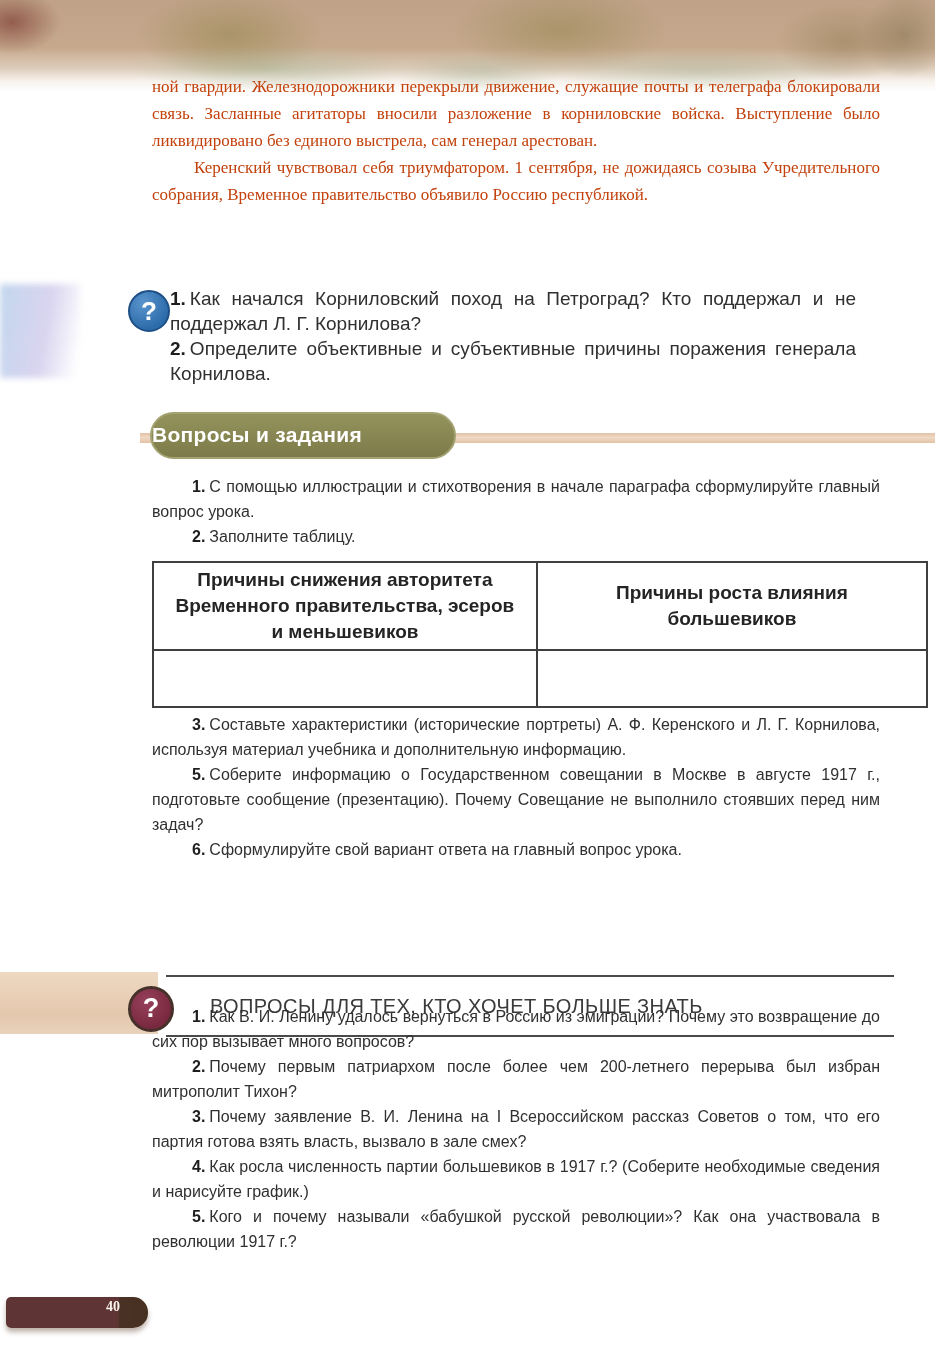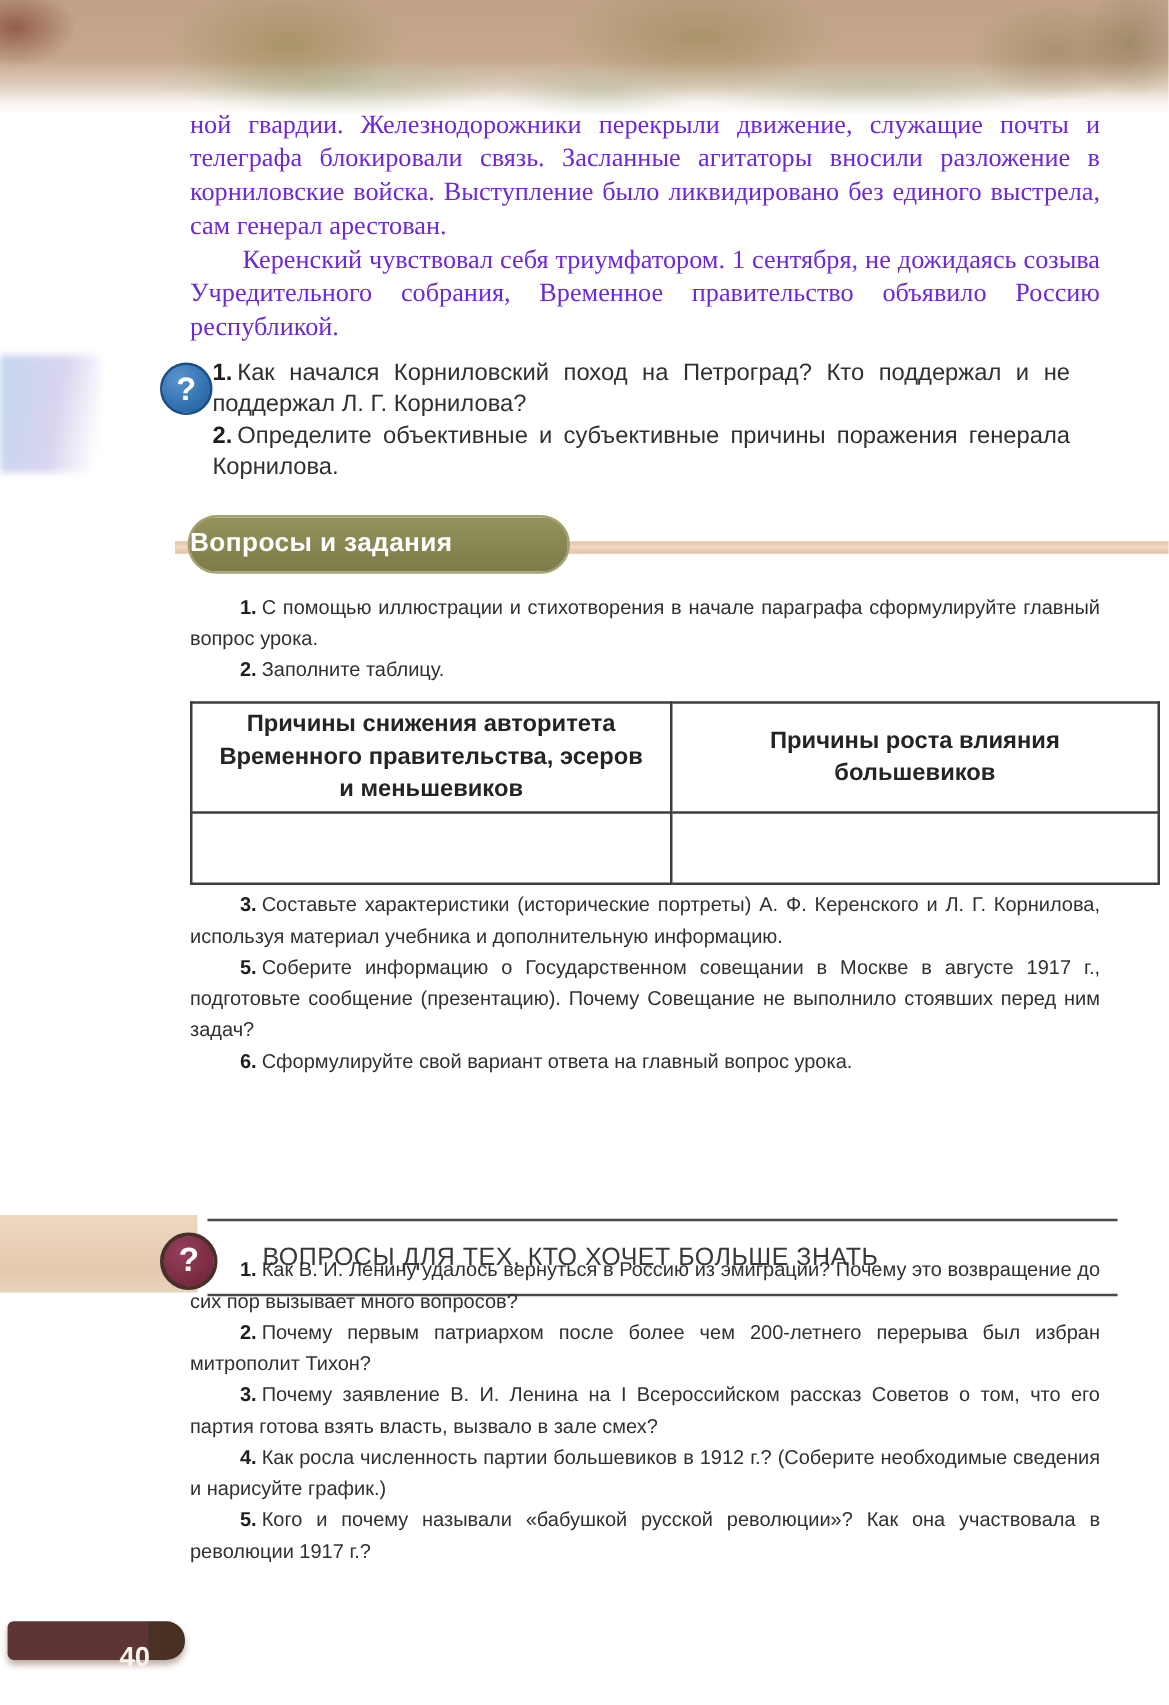--- a/index.html
+++ b/index.html
@@ -26,23 +26,23 @@
     position:absolute;left:0;top:284px;width:80px;height:94px;
     background:linear-gradient(100deg,#c2d7ee 0%,#d9d4ef 55%,rgba(255,255,255,0) 95%);
     filter:blur(3px);
   }
   .tan-strip{
     position:absolute;left:0;top:972px;width:158px;height:62px;
     background:linear-gradient(180deg,#eed8c2 0%,#e4c8ad 70%,#e9d2bc 100%);
   }
   
   .bodytext{
-    position:absolute;left:152px;top:86px;width:728px;
-    font-family:"Liberation Serif",serif;font-size:21px;line-height:27px;
-    color:#6d28d9;text-align:justify;
+    position:absolute;left:152px;top:73px;width:728px;
+    font-family:"Liberation Serif",serif;font-size:17px;line-height:27px;
+    color:#c2410c;text-align:justify;
   }
   .bodytext p{margin:0;}
   .bodytext p.indent{text-indent:42px;}
   
   .qblock{position:absolute;left:128px;top:286px;width:752px;}
   .qicon{
     position:absolute;left:0;top:4px;width:42px;height:42px;border-radius:50%;
     background:radial-gradient(circle at 35% 30%, #5a94cc, #2d6cab 70%);
     border:2px solid #1d4f86;box-sizing:border-box;
     color:#ffffff;font-weight:bold;font-size:26px;line-height:38px;text-align:center;
@@ -103,21 +103,21 @@
     color:#ffffff;font-weight:bold;font-size:27px;line-height:38px;text-align:center;
   }
   
   .pagebar{
     position:absolute;left:6px;top:1297px;width:142px;height:31px;
     background:linear-gradient(90deg,#5e3534 0%,#5e3534 79%,#4a3125 80%,#46301f 100%);
     border-radius:5px 15px 15px 5px;
     box-shadow:0 4px 5px rgba(90,60,40,.4);
   }
   .pagenum{
-    position:absolute;right:28px;top:16px;color:#f7f3ea;font-weight:bold;font-size:22px;
+    position:absolute;right:28px;top:2px;color:#f7f3ea;font-weight:bold;font-size:14px;font-family:Liberation Serif, serif;
   }
 </style>
 </head>
 <body>
 
 <div class="top-band"></div>
 <div class="blue-patch"></div>
 <div class="tan-strip"></div>
 
 <div class="bodytext">
@@ -164,19 +164,19 @@
 
 <div class="more-head">
   <div class="more-title">ВОПРОСЫ ДЛЯ ТЕХ, КТО ХОЧЕТ БОЛЬШЕ ЗНАТЬ</div>
 </div>
 <div class="more-icon">?</div>
 
 <div class="tasklist questions">
   <p><b class="num">1.</b><span>Как В. И. Ленину удалось вернуться в Россию из эмиграции? Почему это возвращение до сих пор вызывает много вопросов?</span></p>
   <p><b class="num">2.</b><span>Почему первым патриархом после более чем 200-летнего перерыва был избран митрополит Тихон?</span></p>
   <p><b class="num">3.</b><span>Почему заявление В. И. Ленина на I Всероссийском рассказ Советов о том, что его партия готова взять власть, вызвало в зале смех?</span></p>
-  <p><b class="num">4.</b><span>Как росла численность партии большевиков в 1912 г.? (Соберите необходимые сведения и нарисуйте график.)</span></p>
+  <p><b class="num">4.</b><span>Как росла численность партии большевиков в 1917 г.? (Соберите необходимые сведения и нарисуйте график.)</span></p>
   <p><b class="num">5.</b><span>Кого и почему называли «бабушкой русской революции»? Как она участвовала в революции 1917 г.?</span></p>
 </div>
 
 <div class="pagebar">
   <span class="pagenum">40</span>
 </div>
 
 </body></html>

